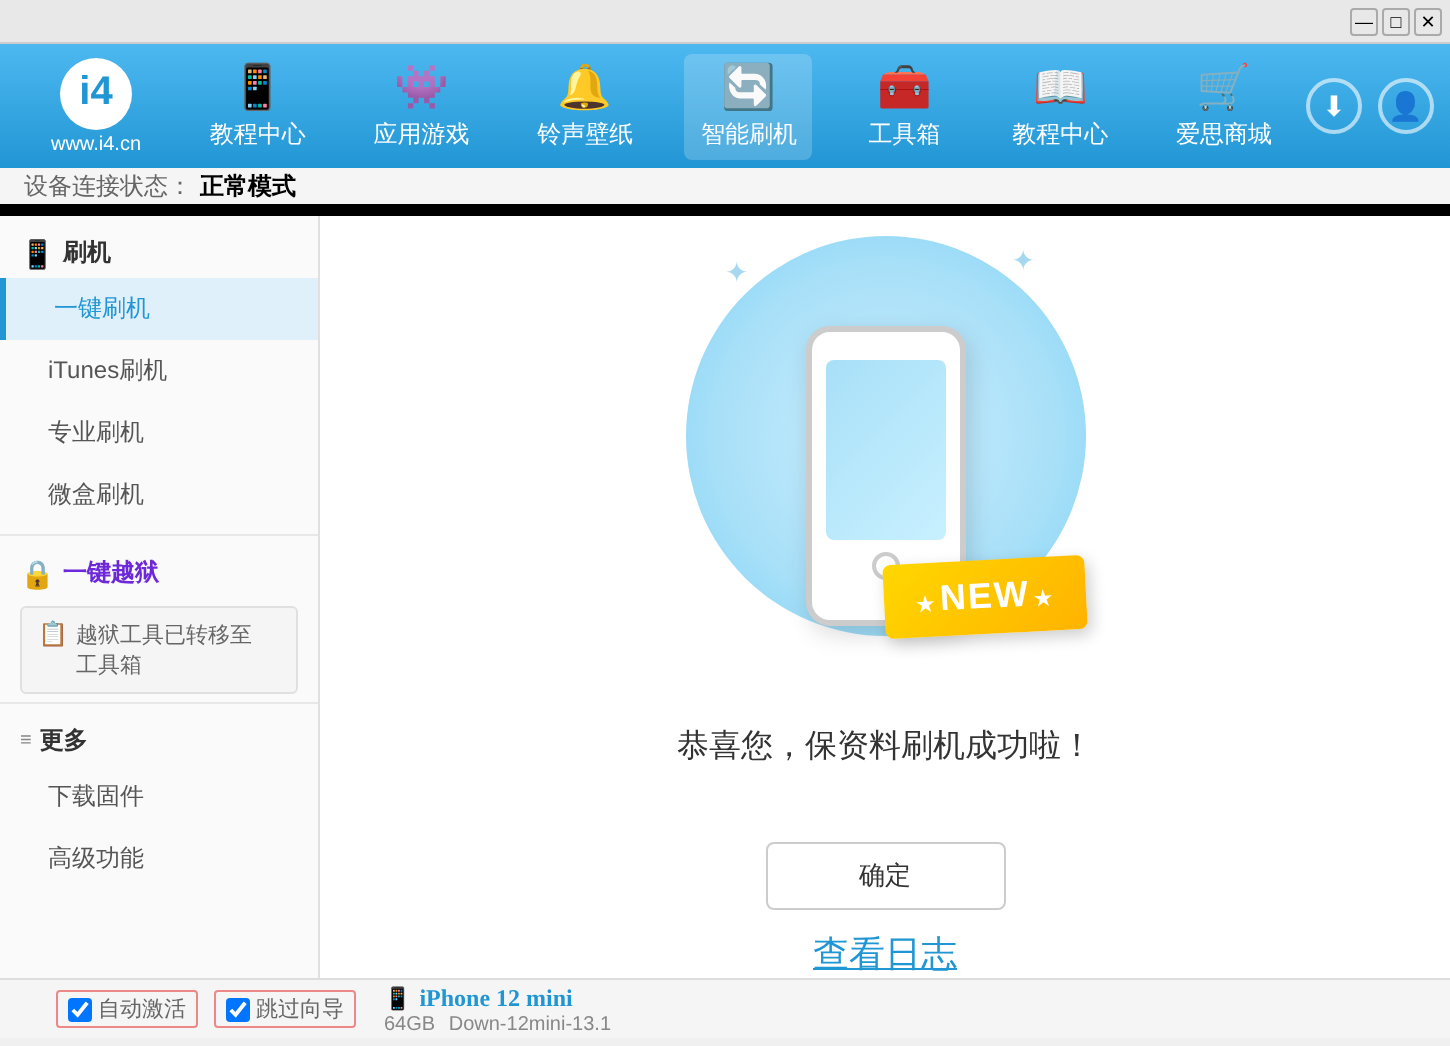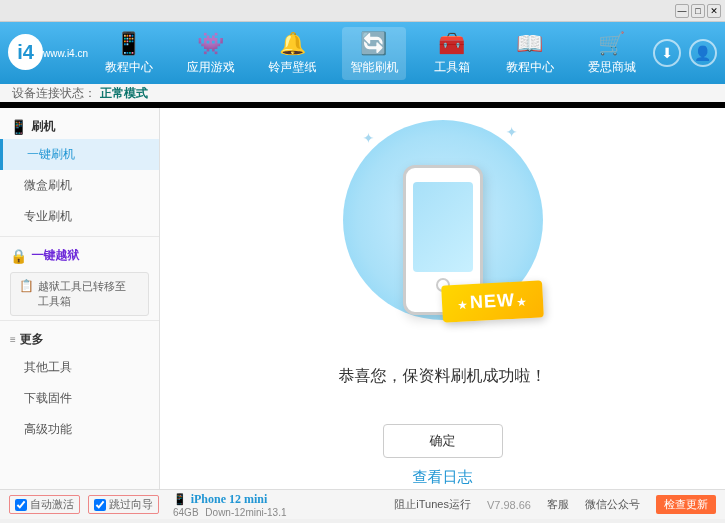--- a/index.html
+++ b/index.html
@@ -30,21 +30,21 @@
     
     .nav-bar {
       height: 62px;
       background: linear-gradient(180deg, #4db8f0 0%, #2196d4 100%);
       display: flex;
       align-items: center;
       padding: 0 8px;
     }
     .nav-logo {
       width: 80px;
-      display: flex; flex-direction: row; align-items: center; justify-content: center;
+      display: flex; flex-direction: column; align-items: center; justify-content: center;
       color: white;
     }
     .nav-logo-circle {
       width: 36px; height: 36px;
       background: white;
       border-radius: 50%;
       display: flex; align-items: center; justify-content: center;
       margin-bottom: 2px;
     }
     .nav-logo-circle .logo-icon {
@@ -84,21 +84,21 @@
     
     .status-bar {
       height: 24px;
       background: #f5f5f5;
       border-bottom: 6px solid #000000;
       display: flex; align-items: center;
       padding: 0 12px;
       font-size: 12px; color: #666;
     }
     .status-bar .status-label { margin-right: 4px; }
-    .status-bar .status-value { color: #0f766e; font-weight: bold; }
+    .status-bar .status-value { color: #000000; font-weight: bold; }
 
     
     .main-content {
       display: flex;
       height: calc(523px - 22px - 62px - 28px - 30px);
     }
 
     
     .sidebar {
       width: 160px;
@@ -228,30 +228,30 @@
       width: 120px; height: 34px;
       background: white;
       border: 1px solid #ccc;
       border-radius: 4px;
       font-size: 13px; color: #333;
       cursor: pointer; margin-bottom: 10px;
       display: flex; align-items: center; justify-content: center;
     }
 
     .back-link {
-      font-size: 15px; color: #2196d4; cursor: pointer; 
+      font-size: 18px; color: #2196d4; cursor: pointer; text-decoration: underline;
     }
 
     
     .bottom-bar {
       height: 30px;
       background: #f5f5f5;
       border-top: 1px solid #ddd;
       display: flex; align-items: center;
-      padding: 0 9px;
+      padding: 0 28px;
       font-size: 11px; color: #666;
       justify-content: space-between;
     }
     .bottom-left {
       display: flex; align-items: center; gap: 8px;
     }
     .checkbox-item {
       display: flex; align-items: center; gap: 3px;
       border: 1px solid #e88;
       padding: 1px 5px;
@@ -341,41 +341,41 @@
 
   <div class="sidebar">
     <div class="sidebar-section-title">
       <span class="section-icon">📱</span>
       <span>刷机</span>
     </div>
     <div class="sidebar-item active">
       <span>一键刷机</span>
     </div>
     <div class="sidebar-item">
-      <span>微盒刷机</span>
+      <span>iTunes刷机</span>
     </div>
     <div class="sidebar-item">
       <span>专业刷机</span>
+    </div>
+    <div class="sidebar-item">
+      <span>微盒刷机</span>
     </div>
     <div class="sidebar-divider"></div>
     <div class="sidebar-section-title">
       <span class="section-icon" style="color:#aaa;">🔒</span>
       <span style="color:#6d28d9;">一键越狱</span>
     </div>
     <div class="jailbreak-info">
       <span class="lock-icon">📋</span>
       <span>越狱工具已转移至<br>工具箱</span>
     </div>
     <div class="sidebar-divider"></div>
     <div class="sidebar-section-more">
       <span class="more-icon">≡</span>
       <span>更多</span>
-    </div>
-    <div class="sidebar-item">
-      <span>其他工具</span>
     </div>
     <div class="sidebar-item">
       <span>下载固件</span>
     </div>
     <div class="sidebar-item">
       <span>高级功能</span>
     </div>
   </div>
 
   <div class="center-area">
@@ -410,22 +410,13 @@
       <div style="display:flex;align-items:center;gap:4px;">
         <span>📱</span>
         <span class="device-name">iPhone 12 mini</span>
       </div>
       <div class="device-detail">
         <span>64GB</span>
         <span style="margin-left:4px;">Down-12mini-13.1</span>
       </div>
     </div>
   </div>
-  <div class="bottom-right">
-    <div class="bottom-itunes">
-      <span>阻止iTunes运行</span>
-    </div>
-    <span class="version">V7.98.66</span>
-    <span class="link">客服</span>
-    <span class="link">微信公众号</span>
-    <button class="update-btn">检查更新</button>
-  </div>
 </div>
 
 </body></html>

